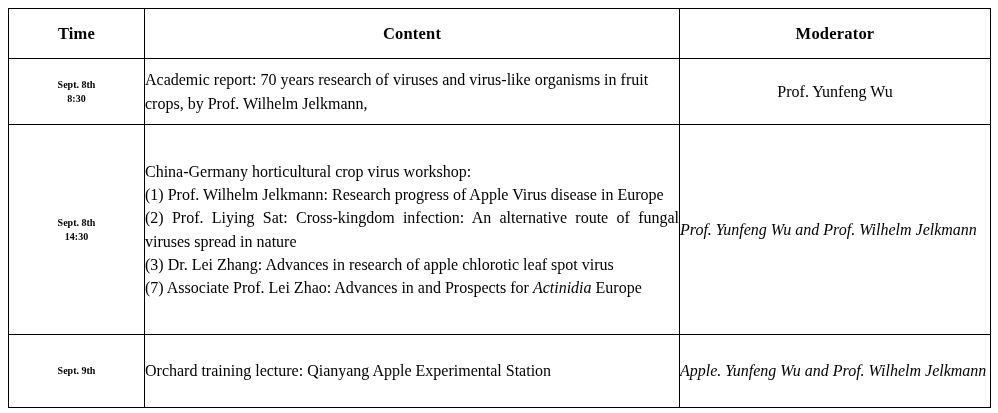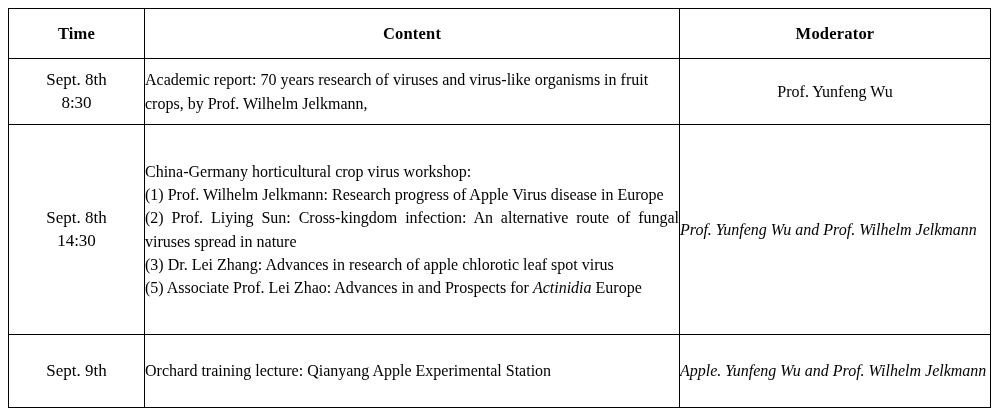--- a/index.html
+++ b/index.html
@@ -39,23 +39,24 @@
     height: 49px;
     text-align: center;
     font-weight: bold;
     font-size: 16.5px;
     letter-spacing: 0.2px;
   }
 
   
   .time-cell {
     text-align: center;
-    font-size: 17px;
+    font-size: 10px;
     line-height: 1.35;
     padding: 2px 4px;
+    font-weight: bold;
   }
   .time-line { display: block; }
 
   
   .content-cell {
     font-size: 16px;
     line-height: 1.45;
     text-align: justify;
     text-justify: inter-word;
     padding: 6px 9px 6px 9px;
@@ -114,23 +115,23 @@
     </tr>
 
     <tr class="row-2">
       <td class="time-cell">
         <span class="time-line">Sept. 8th</span>
         <span class="time-line">14:30</span>
       </td>
       <td class="content-cell">
         <div class="para lastline">China-Germany horticultural crop virus workshop:</div>
         <div class="para">(1) Prof. Wilhelm Jelkmann: Research progress of Apple Virus disease in Europe</div>
-        <div class="para">(2) Prof. Liying Sun: Cross-kingdom infection: An alternative route of fungal viruses spread in nature</div>
+        <div class="para">(2) Prof. Liying Sat: Cross-kingdom infection: An alternative route of fungal viruses spread in nature</div>
         <div class="para">(3) Dr. Lei Zhang: Advances in research of apple chlorotic leaf spot virus</div>
-        <div class="para"><span>(5) Associate Prof. Lei Zhao: Advances in and Prospects for </span><span class="italic">Actinidia</span><span> Europe</span></div>
+        <div class="para"><span>(7) Associate Prof. Lei Zhao: Advances in and Prospects for </span><span class="italic">Actinidia</span><span> Europe</span></div>
       </td>
       <td class="mod-cell mod-just">Prof. Yunfeng Wu and Prof. Wilhelm Jelkmann</td>
     </tr>
 
     <tr class="row-3">
       <td class="time-cell">
         <span class="time-line">Sept. 9th</span>
       </td>
       <td class="content-cell">
         <div class="para lastline">Orchard training lecture: Qianyang Apple Experimental Station</div>

